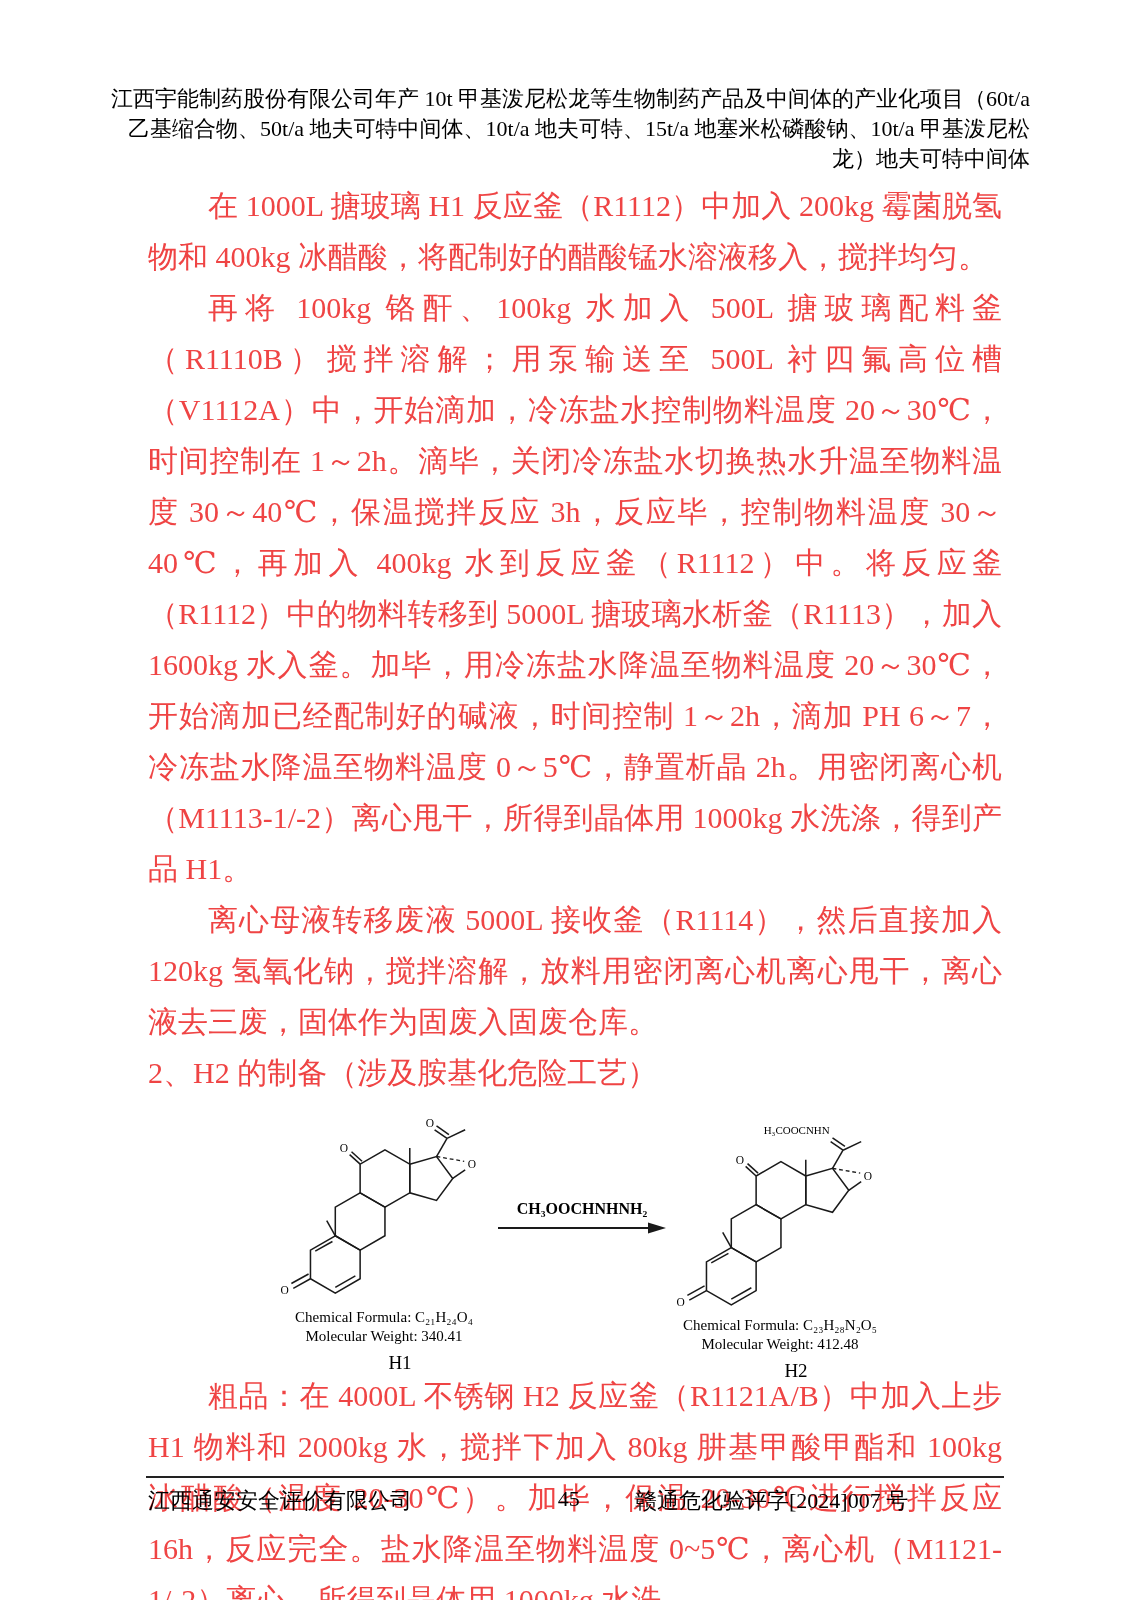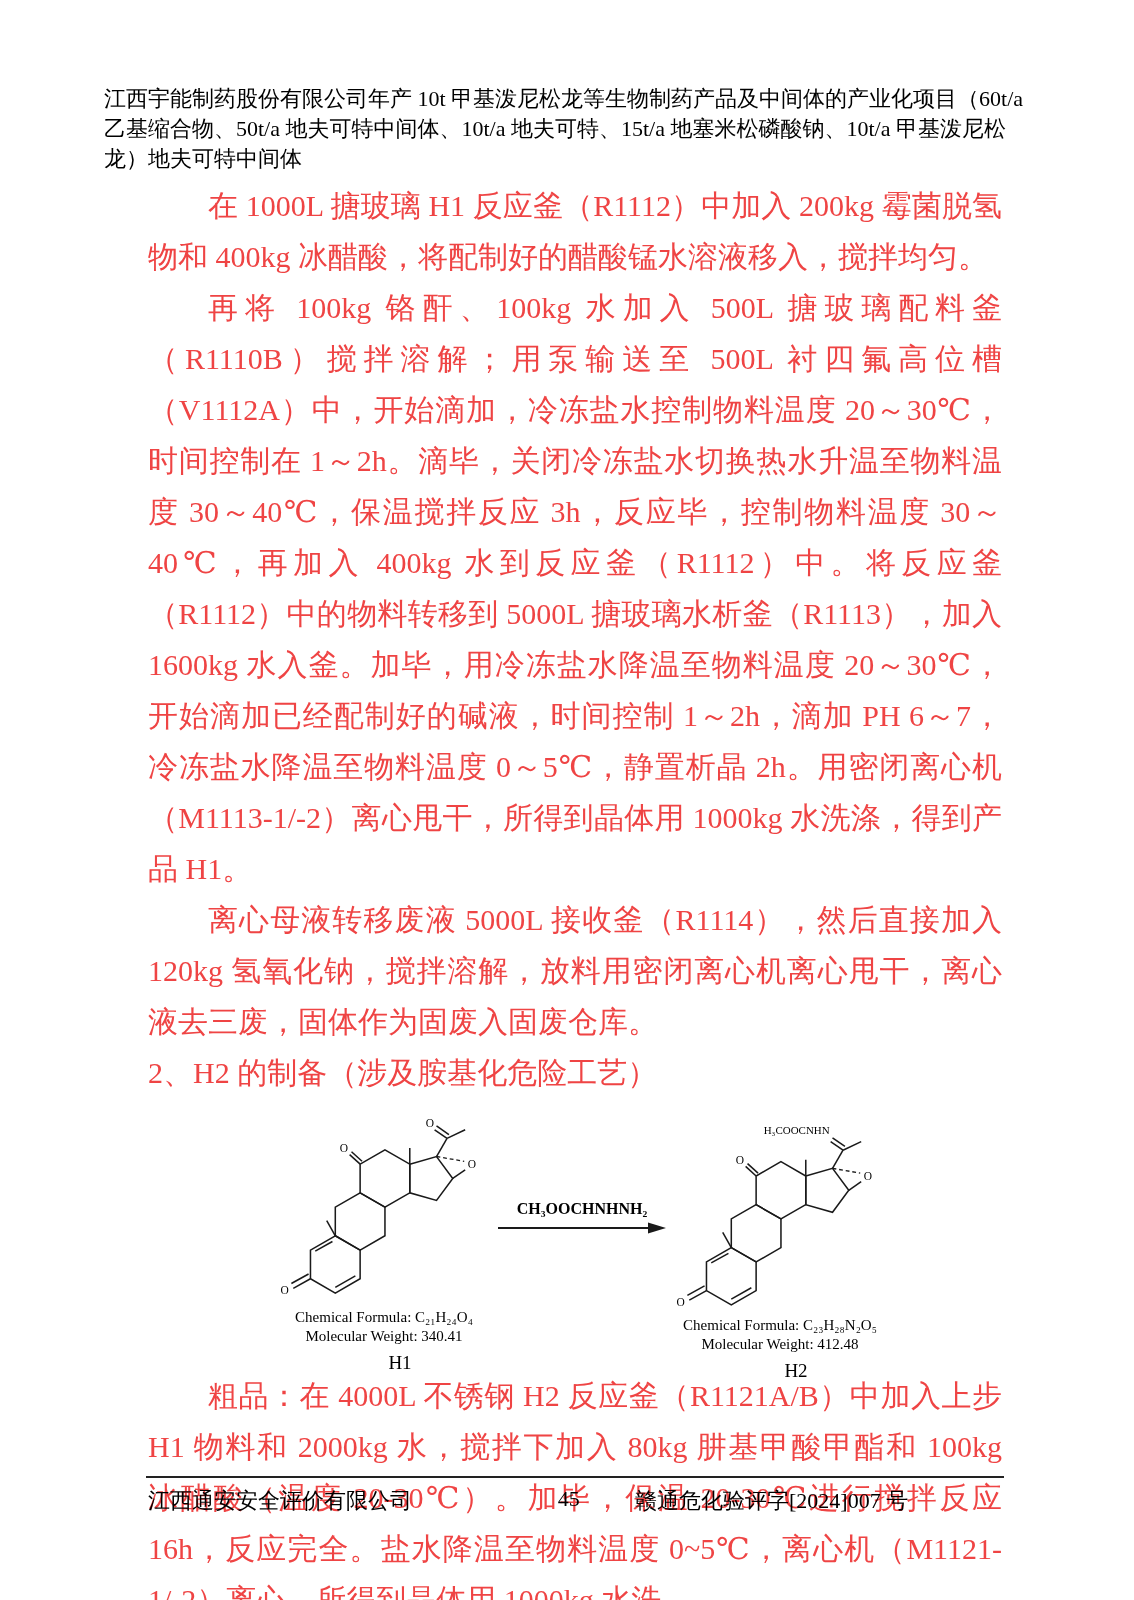--- a/index.html
+++ b/index.html
@@ -8,21 +8,21 @@
     position:relative;
     width:1134px; height:1600px;
     margin:0 auto;
     background:#ffffff;
     color:#111;
     font-family:"Liberation Serif","DejaVu Serif",serif;
     overflow:hidden;
   }
   .report-header {
     margin:84px 104px 0 104px;
-    text-align:left;
+    text-align:right;
     font-size:22px;
     line-height:30px;
     color:#000;
   }
   .body-text {
     margin:6px 132px 0 148px;
     font-size:30px;
     line-height:51px;
     text-align:justify;
     color:#ef4444;

